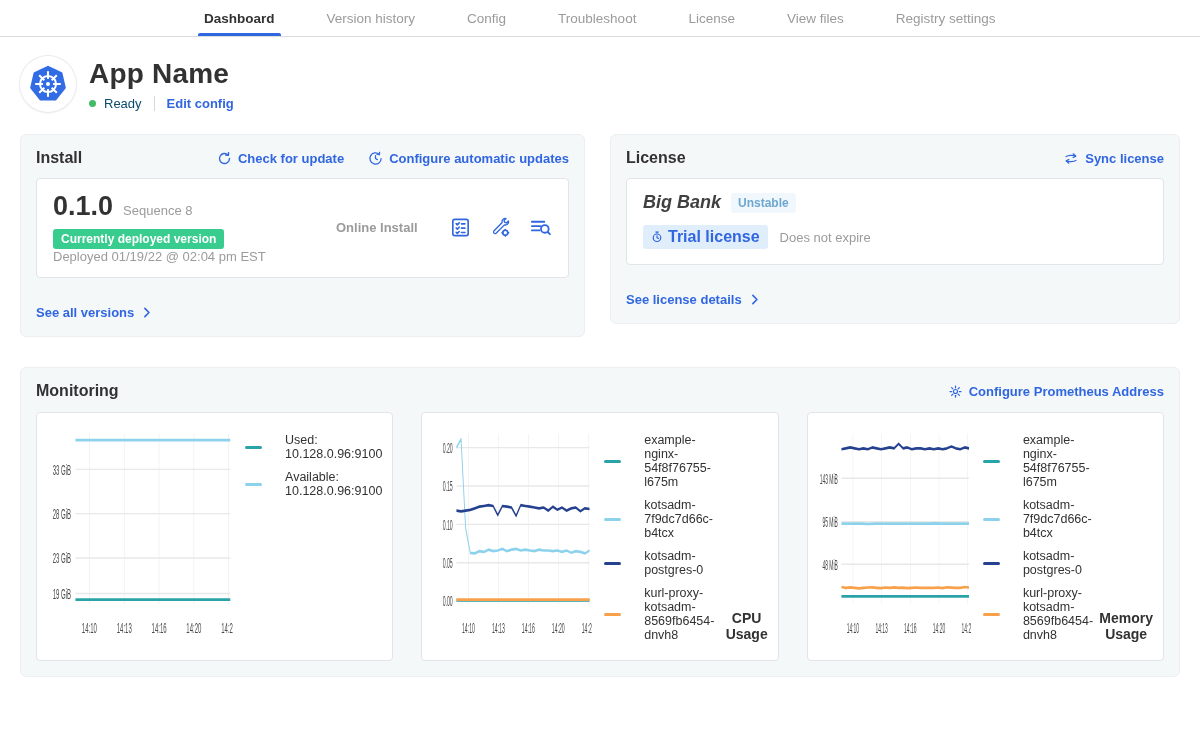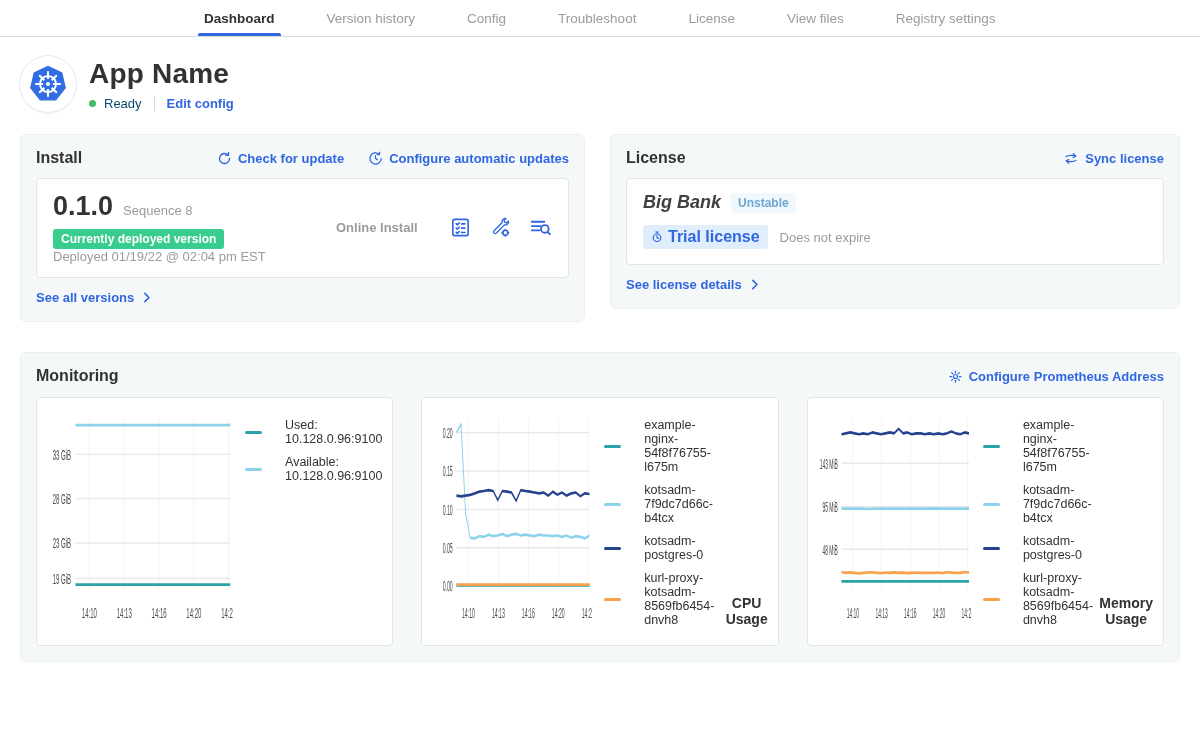--- a/index.html
+++ b/index.html
@@ -47,21 +47,21 @@
   .ver-num-row { display:flex; align-items:baseline; gap:10px; }
   .ver-num { font-size:27px; font-weight:700; }
   .muted { color:#9b9b9b; font-size:13px; }
   .badge-green { display:inline-block; margin-top:7px; background:#38cc8e; color:#fff;
     font-size:12px; font-weight:700; padding:3px 8px; border-radius:3px; }
   .deployed { font-size:13px; color:#9b9b9b; }
   .install-type { font-size:13px; font-weight:700; color:#9b9b9b; flex:1; text-align:left;
     padding-left:58px; }
   .ver-actions { display:flex; align-items:center; gap:17px; color:#3066e0; }
   .icon-btn { cursor:pointer; display:flex; }
-  .see-link { margin-top:12px; }
+  .see-link { margin-top:27px; }
 
   .license-inner { padding:13px 16px 15px; }
   .cust-row { display:flex; align-items:center; gap:10px; }
   .cust-name { font-size:18px; font-weight:700; color:#404040;font-style:italic; }
   .badge-channel { background:#f0f8fd; color:#6ea7cf; font-size:12px; font-weight:600;
     padding:3px 7px; border-radius:3px; }
   .lic-row2 { display:flex; align-items:center; gap:12px; margin-top:12px; }
   .badge-trial { background:#e0eefb; color:#3066e0; font-size:16px; font-weight:700;
     padding:3px 8px; border-radius:3px; display:inline-flex; align-items:center; gap:5px; }
   .expiry { font-size:13px; color:#9b9b9b; }

